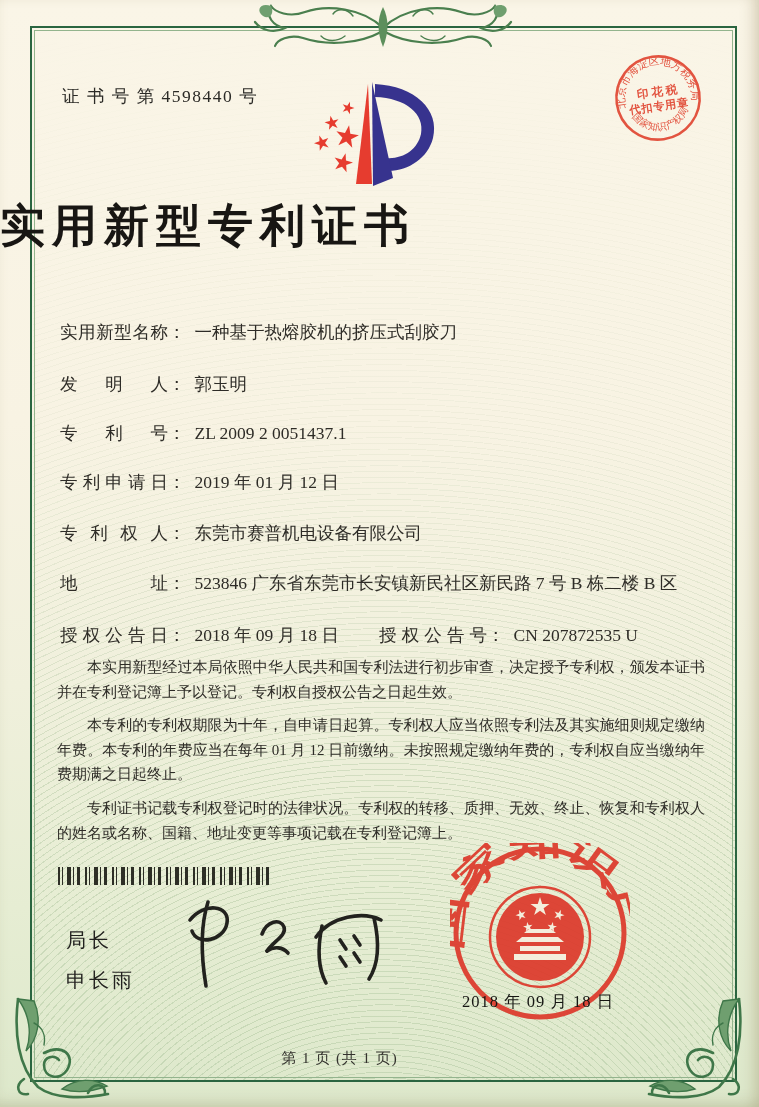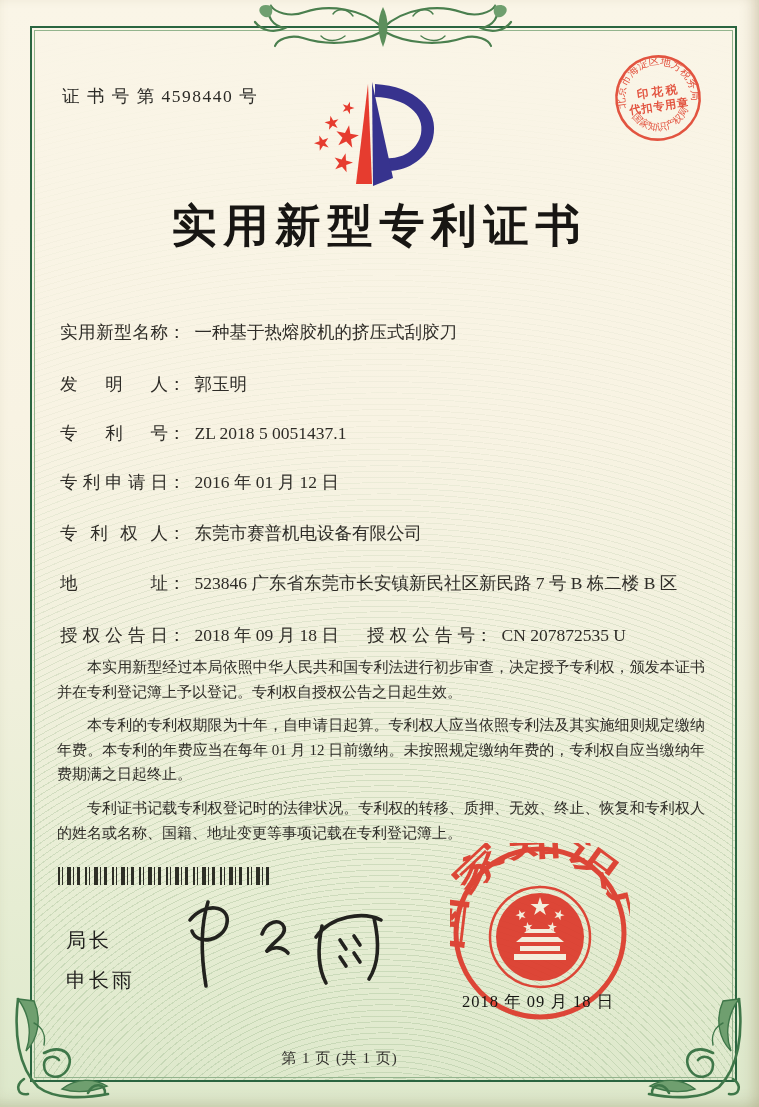--- a/index.html
+++ b/index.html
@@ -16,29 +16,29 @@
     mask-image:linear-gradient(180deg,rgba(0,0,0,0) 0%,rgba(0,0,0,.28) 38%,#000 72%);
   }
   .frame{position:absolute;left:30px;top:26px;width:707px;height:1056px;border:2.5px solid #2a6540;box-sizing:border-box;}
   .frame-inner{position:absolute;inset:2px;border:1px solid #93b48d;}
   .ornament{position:absolute;pointer-events:none;}
   .orn-top{left:243px;top:0px;}
   .orn-bl{left:4px;top:993px;}
   .orn-br{left:643px;top:993px;transform:scaleX(-1);}
   .cert-no{position:absolute;left:62px;top:84px;font-size:17.5px;letter-spacing:1.5px;color:#2b2a26;}
   .logo{position:absolute;left:300px;top:72px;}
-  .title{position:absolute;left:0;top:196px;width:100%;margin:0;text-align:center;
+  .title{position:absolute;left:0;top:196px;width:100%;margin:0;
     font-size:45px;font-weight:bold;letter-spacing:7px;color:#181613;}
   .field{position:absolute;left:60px;width:648px;display:flex;align-items:flex-start;
     font-size:17.5px;line-height:25px;color:#2e2c27;}
   .field .lbl{flex:0 0 108px;display:inline-block;text-align:justify;text-align-last:justify;}
   .field .cln{flex:0 0 auto;margin-right:9px;}
   .field .val{flex:1 1 auto;}
   .field.addr .val{max-width:505px;}
-  .field.right-col{left:367px;width:330px;}
+  .field.right-col{left:379px;width:330px;}
   .bodytext{position:absolute;left:57px;top:655px;width:648px;font-size:15px;line-height:24.6px;
     text-align:justify;color:#2e2c27;}
   .bodytext p{margin:0 0 0 0;text-indent:2em;}
   .bodytext p + p{margin-top:9px;}
   .barcode{position:absolute;left:58px;top:867px;width:215px;height:18px;
     background:repeating-linear-gradient(90deg,#15150f 0 2px,transparent 2px 4px,#15150f 4px 5px,transparent 5px 9px,#15150f 9px 13px,transparent 13px 15px,#15150f 15px 16px,transparent 16px 19px,#15150f 19px 22px,transparent 22px 27px);
     opacity:.88;}
   .officer{position:absolute;left:66px;top:927px;font-family:"Liberation Sans","DejaVu Sans",sans-serif;
     font-size:20px;color:#232220;letter-spacing:3px;}
   .officer div{margin-bottom:13px;}
@@ -118,26 +118,26 @@
       <span class="val">一种基于热熔胶机的挤压式刮胶刀</span>
   </div>
   <div class="field" style="top:372px">
     <span class="lbl">发明人</span>
       <span class="cln">：</span>
       <span class="val">郭玉明</span>
   </div>
   <div class="field" style="top:421px">
     <span class="lbl">专利号</span>
       <span class="cln">：</span>
-      <span class="val">ZL 2018 5 0051437.1</span>
+      <span class="val">ZL 2009 2 0051437.1</span>
   </div>
   <div class="field" style="top:470px">
     <span class="lbl">专利申请日</span>
       <span class="cln">：</span>
-      <span class="val">2016 年 01 月 12 日</span>
+      <span class="val">2019 年 01 月 12 日</span>
   </div>
   <div class="field" style="top:521px">
     <span class="lbl">专利权人</span>
       <span class="cln">：</span>
       <span class="val">东莞市赛普机电设备有限公司</span>
   </div>
   <div class="field addr" style="top:571px">
     <span class="lbl">地址</span>
       <span class="cln">：</span>
       <span class="val">523846 广东省东莞市长安镇新民社区新民路 7 号 B 栋二楼 B 区</span>

